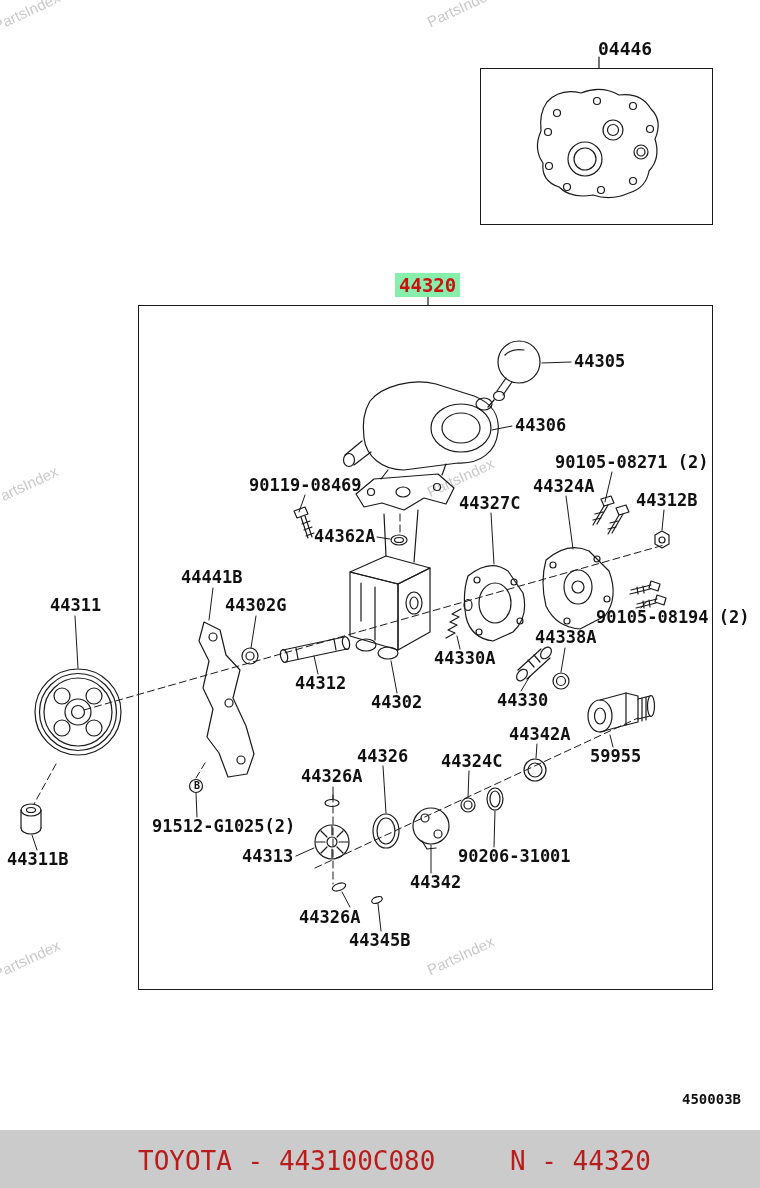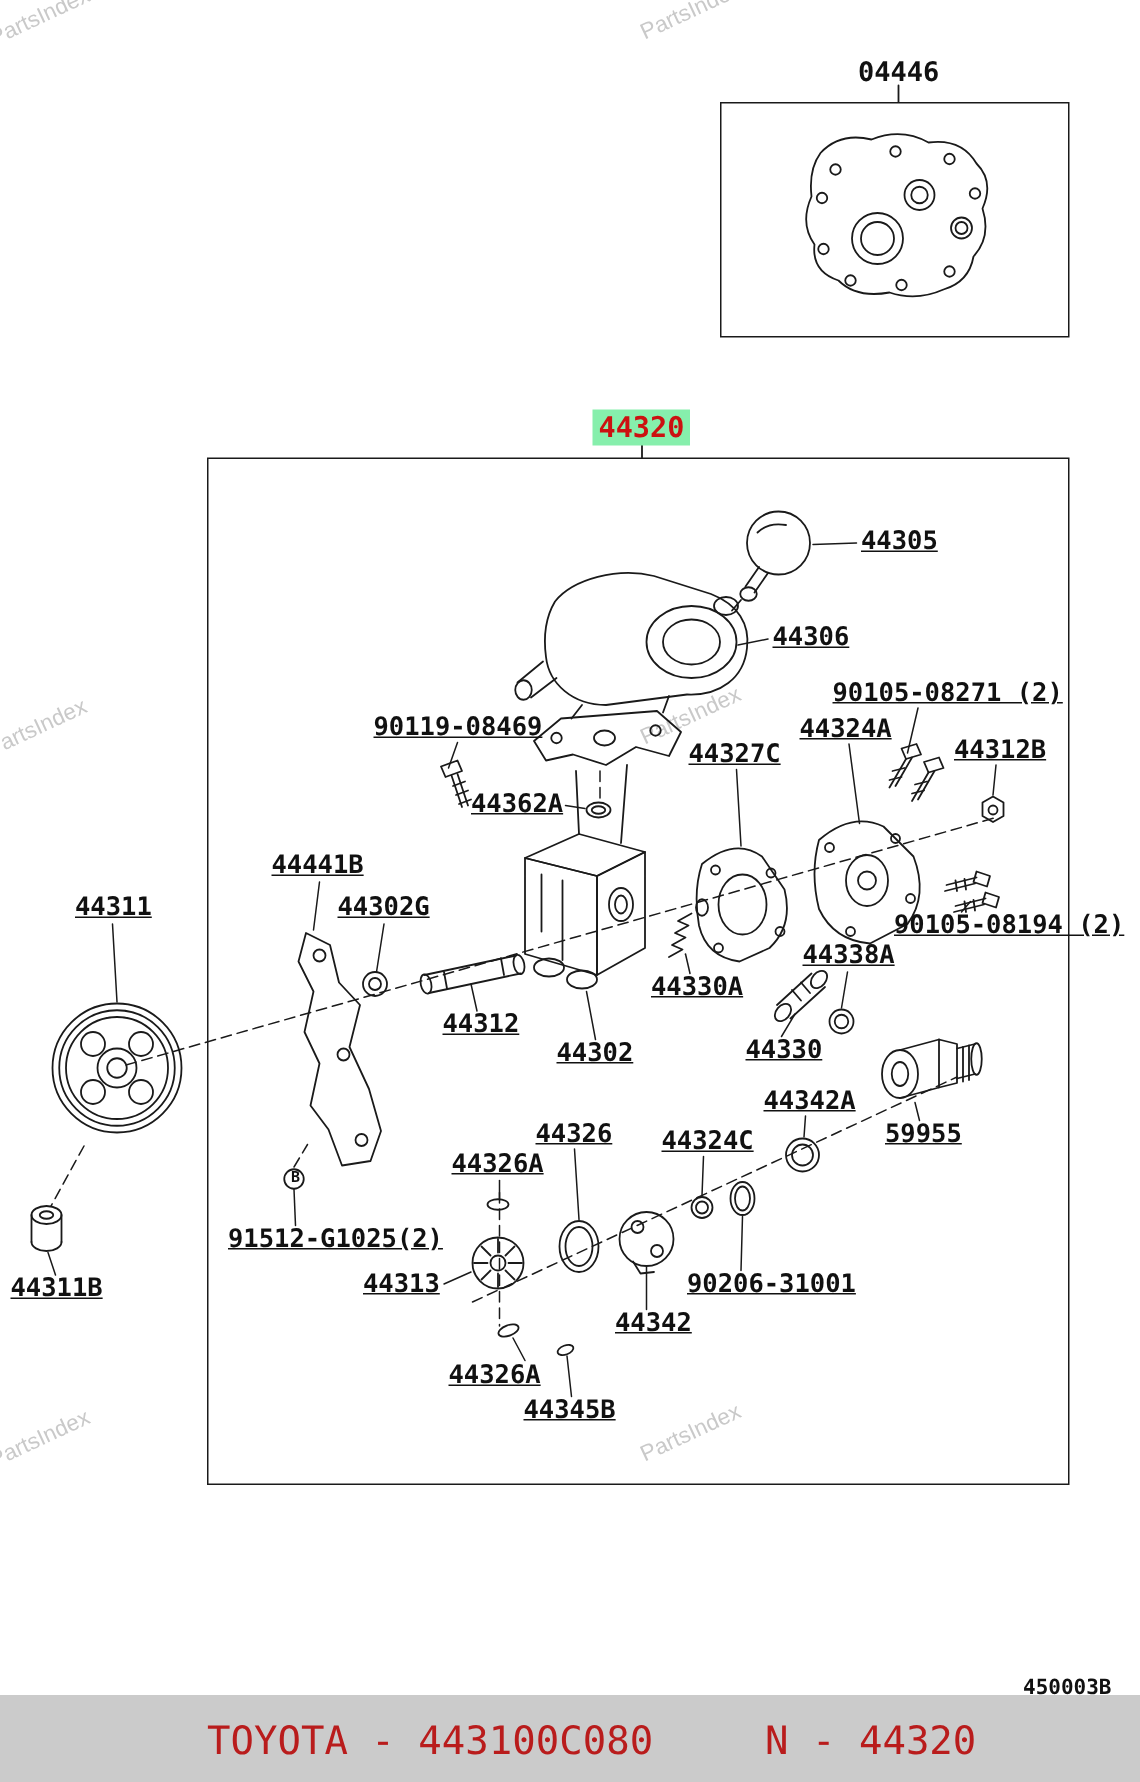--- a/index.html
+++ b/index.html
@@ -8,33 +8,33 @@
          font-family:"DejaVu Sans Mono", monospace; color:#111; }
 
   .wm { position:absolute; color:#c9c9c9; font:15px "Liberation Sans", sans-serif;
         transform:rotate(-25deg); transform-origin:0 50%; white-space:nowrap; }
 
   .box { position:absolute; border:1.6px solid #1a1a1a; }
   #box-04446 { left:480px; top:68px;  width:233px; height:157px; }
   #box-44320 { left:138px; top:305px; width:575px; height:685px; }
 
   .plabel { position:absolute; font:bold 17px "DejaVu Sans Mono", monospace;
-            line-height:17px; color:#111; white-space:nowrap;text-decoration:underline; }
-
-  #lbl-04446 { position:absolute; left:572px; top:38px;
+            line-height:17px; color:#111; white-space:nowrap; }
+
+  #lbl-04446 { position:absolute; left:598px; top:38px;
                font:bold 18px "DejaVu Sans Mono", monospace; }
   #lbl-44320 { position:absolute; left:395px; top:273px; padding:1px 4px;
                font:bold 19px "DejaVu Sans Mono", monospace;
                color:#cc1111; background:#86efac; }
 
   #bolt-marker { position:absolute; left:192px; top:780px; width:10px;
                  font:bold 10px "DejaVu Sans Mono", monospace; text-align:center; }
 
   #dwg-num { position:absolute; left:682px; top:1091px;
-             font:bold 14px "DejaVu Sans Mono", monospace;margin-top:26px; }
+             font:bold 14px "DejaVu Sans Mono", monospace; }
 
   #footer { position:absolute; left:0; top:1130px; width:760px; height:58px;
             background:#cbcbcb; }
   .ftxt { position:absolute; top:16px; font:26px "DejaVu Sans Mono", monospace; color:#b91c1c; }
   #footer-part   { left:138px; }
   #footer-figure { left:510px; }
 
   #diagram-svg { position:absolute; left:0; top:0; }
 </style>
 </head>

